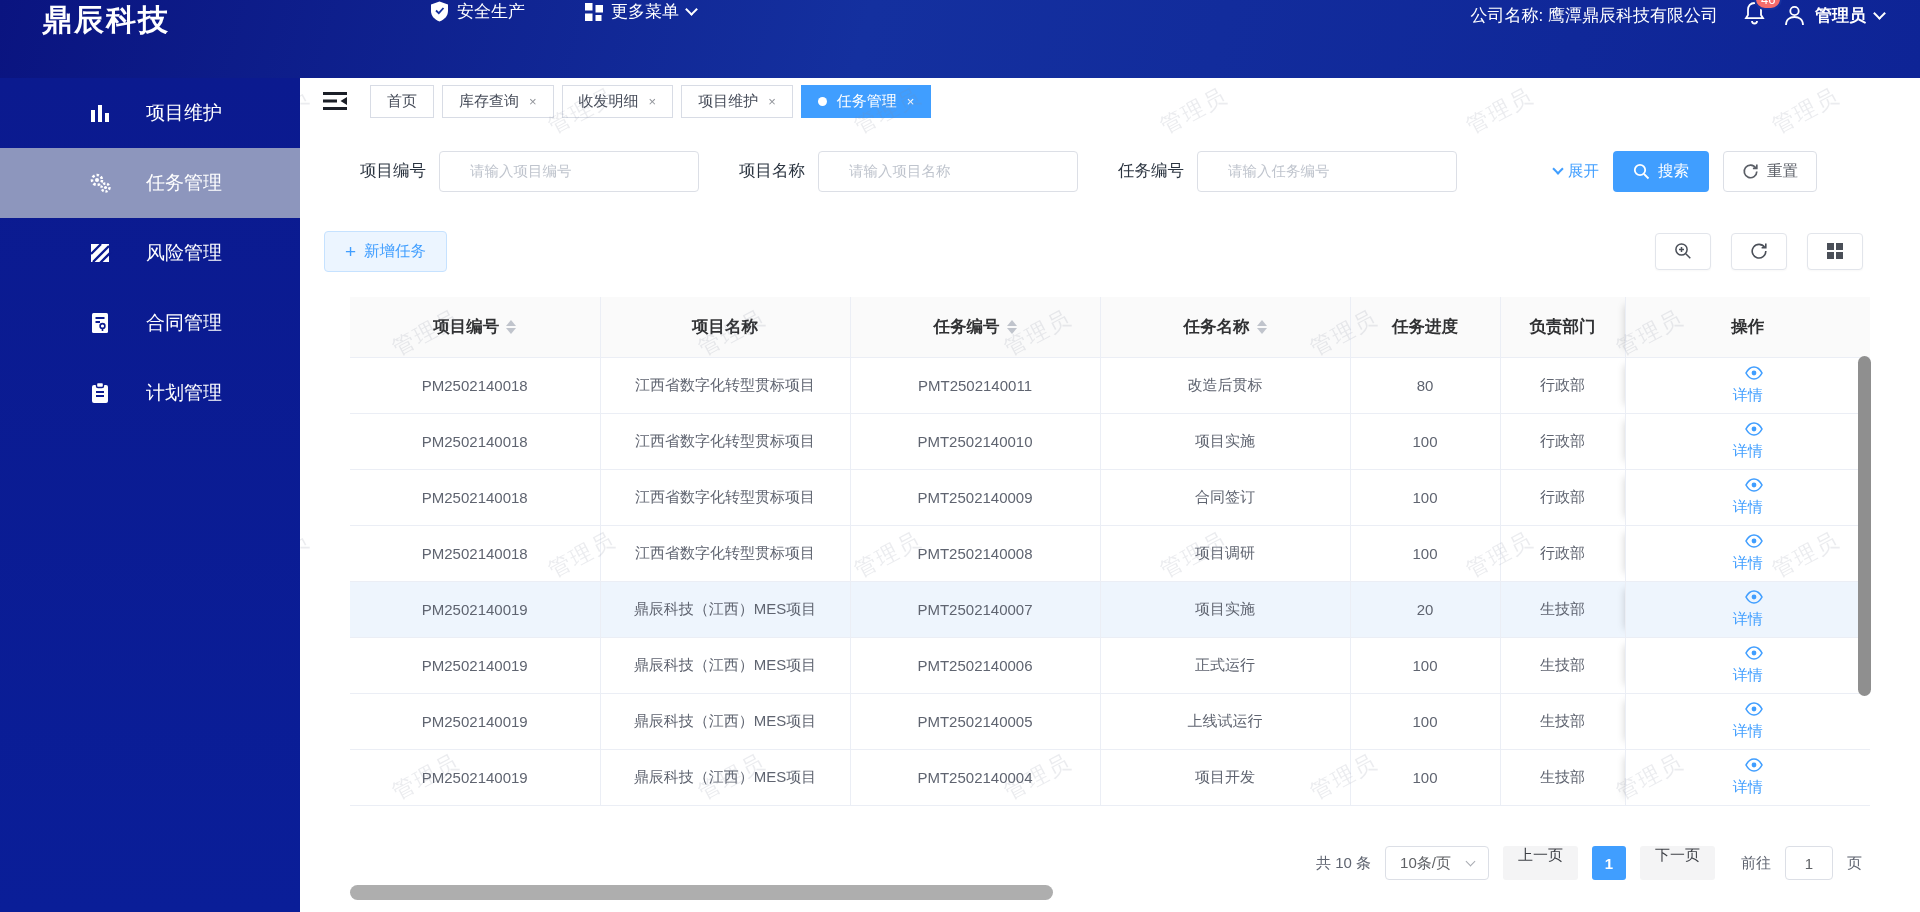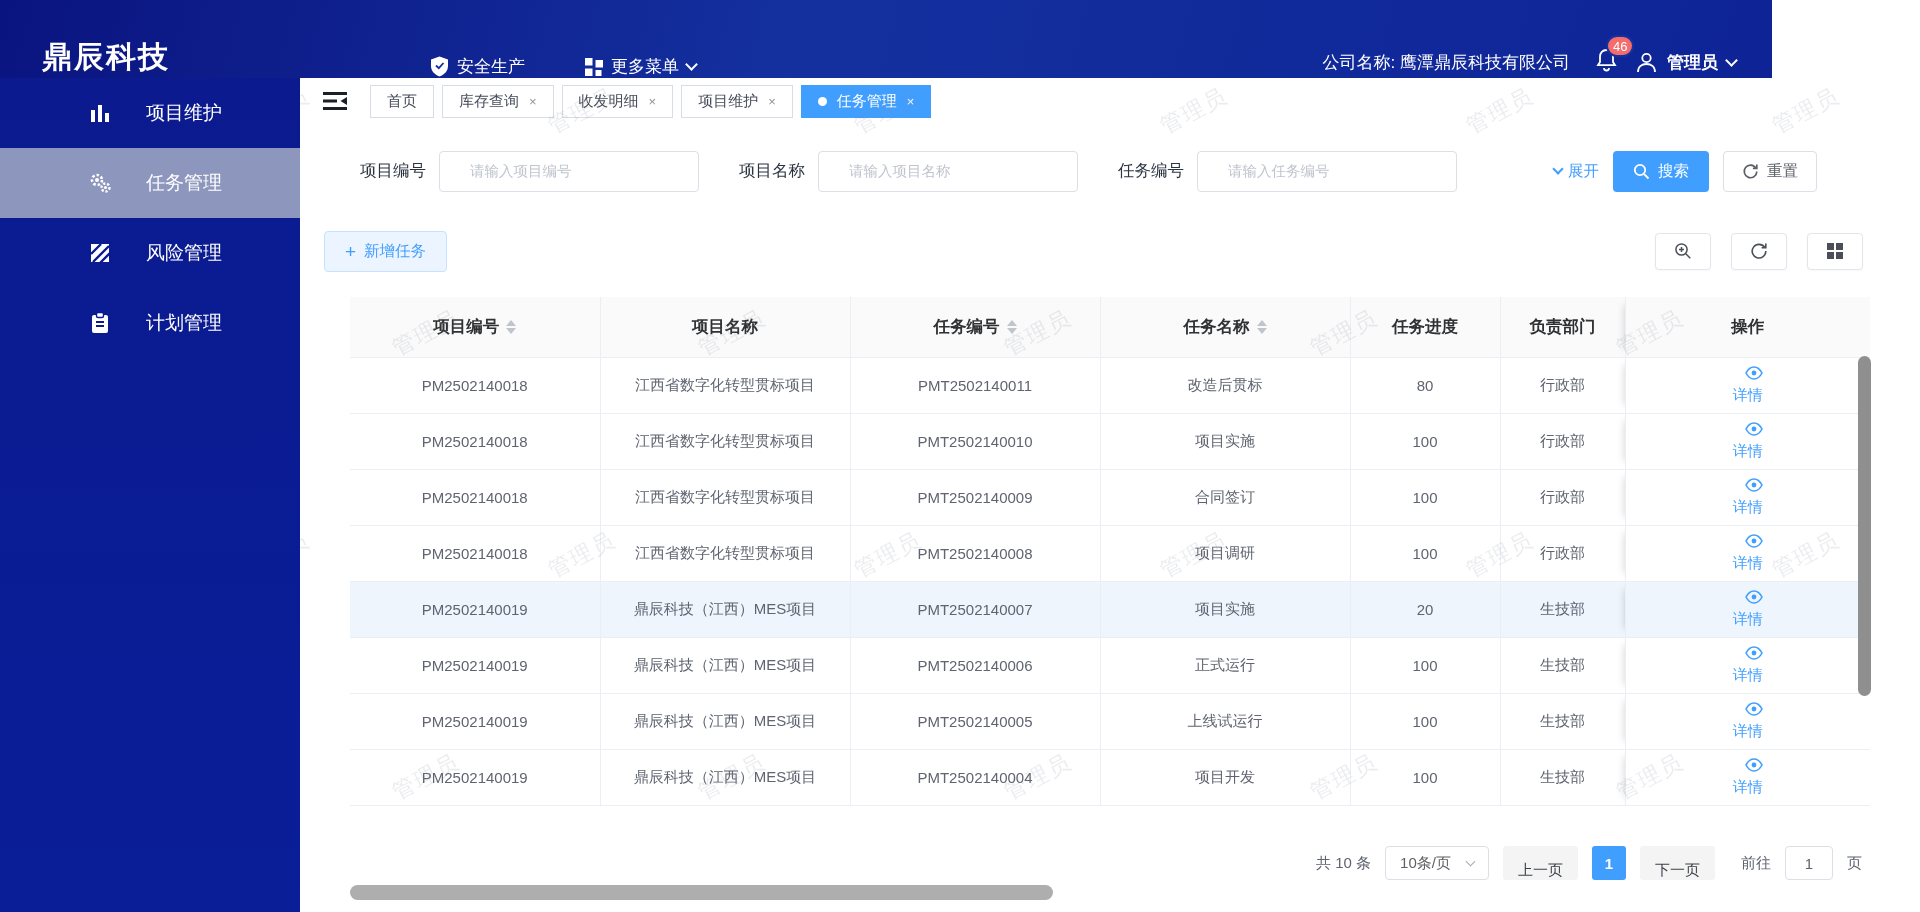--- a/index.html
+++ b/index.html
@@ -1,22 +1,22 @@
 <!DOCTYPE html>
 <html><head>
 <meta charset="utf-8">
 <style>
   * { margin:0; padding:0; box-sizing:border-box; }
   html,body { width:1920px; height:912px; overflow:hidden;
     font-family:"Liberation Sans","DejaVu Sans",sans-serif; background:#fff; }
 
   
-  .topbar { position:absolute; left:0; top:0; width:1772px; height:78px;
+  .topbar { position:absolute; left:0; top:0; width:1920px; height:78px;
     background:linear-gradient(105deg,#0a1480 0%,#14309f 45%,#0e2496 100%);
-    display:flex; align-items:flex-end; color:#fff; z-index:20; }
+    display:flex; align-items:flex-start; color:#fff; z-index:20; }
   .logo { width:300px; padding-left:42px; font-size:30px; font-weight:bold; letter-spacing:2px; }
   .topnav { display:flex; align-items:center; gap:60px; margin-left:130px; }
   .topnav-item { display:flex; align-items:center; gap:8px; font-size:17px; cursor:pointer; }
   .top-right { margin-left:auto; display:flex; align-items:center; gap:16px; padding-right:36px; }
   .company { font-size:17px; }
   .bell-wrap { position:relative; margin-left:8px; }
   .badge { position:absolute; top:-12px; left:12px; min-width:28px; height:22px; border-radius:11px;
     background:#f56c6c; color:#fff; font-size:13px; display:flex; align-items:center;
     justify-content:center; padding:0 5px; border:2px solid #16309f; }
   .username { font-size:17px; font-weight:bold; }
@@ -107,21 +107,21 @@
     border-radius:7px; background:#8f8f8f; cursor:pointer; z-index:10; }
 
   
   .pager { position:absolute; right:58px; top:768px; display:flex; align-items:center;
     gap:14px; font-size:15px; color:#5f6470; }
   .psel { width:104px; height:34px; border:1px solid #dcdfe6; border-radius:4px; display:flex;
     align-items:center; justify-content:center; gap:16px; color:#606266; cursor:pointer; background:#fff; }
   .chev-gray { width:7px; height:7px; border-right:1.5px solid #a8abb2; border-bottom:1.5px solid #a8abb2;
     transform:rotate(45deg); margin-top:-3px; }
   .pbtn { height:34px; padding:0 15px; background:#f4f4f5; color:#3c3f45; border-radius:3px;
-    display:flex; align-items:flex-end; cursor:pointer; }
+    display:flex; align-items:flex-start; cursor:pointer; }
   .pnum { width:34px; height:34px; background:#409eff; color:#fff; border-radius:3px;
     display:flex; align-items:center; justify-content:center; font-weight:bold; cursor:pointer; }
   .goto-input { width:48px; height:34px; border:1px solid #dcdfe6; border-radius:4px;
     text-align:center; font-size:15px; color:#606266;
     font-family:"Liberation Sans","DejaVu Sans",sans-serif; }
 </style>
 </head>
 <body>
 
 <div class="topbar">
@@ -184,20 +184,29 @@
       <circle cx="17.5" cy="16.5" r="1.6" fill="#fff"></circle>
     </svg>
     <span>任务管理</span>
   </div>
   <div class="side-item">
     <svg width="24" height="24" viewBox="0 0 24 24">
       <rect x="3" y="3" width="18" height="18" fill="#fff"></rect>
       <path d="M5 21 L21 5 M3 13 L13 3 M11 23 L23 11" stroke="#0b1a8f" stroke-width="2.4"></path>
     </svg>
     <span>风险管理</span>
+  </div>
+  <div class="side-item">
+    <svg width="24" height="24" viewBox="0 0 24 24">
+      <rect x="4" y="2" width="16" height="20" rx="1.5" fill="#fff"></rect>
+      <path d="M7.5 7 H16.5 M7.5 11 H12" stroke="#0b1a8f" stroke-width="1.8"></path>
+      <circle cx="14.5" cy="15" r="2.4" fill="none" stroke="#0b1a8f" stroke-width="1.6"></circle>
+      <path d="M14.5 17.4 V20" stroke="#0b1a8f" stroke-width="1.6"></path>
+    </svg>
+    <span>合同管理</span>
   </div>
   <div class="side-item">
     <svg width="24" height="24" viewBox="0 0 24 24">
       <rect x="4" y="4" width="16" height="18" rx="2" fill="#fff"></rect>
       <rect x="8.5" y="1.5" width="7" height="5" rx="1.5" fill="#fff" stroke="#0b1a8f" stroke-width="1.4"></rect>
       <path d="M8 11 H16 M8 15 H16" stroke="#0b1a8f" stroke-width="1.8"></path>
     </svg>
     <span>计划管理</span>
   </div>
 </div>

